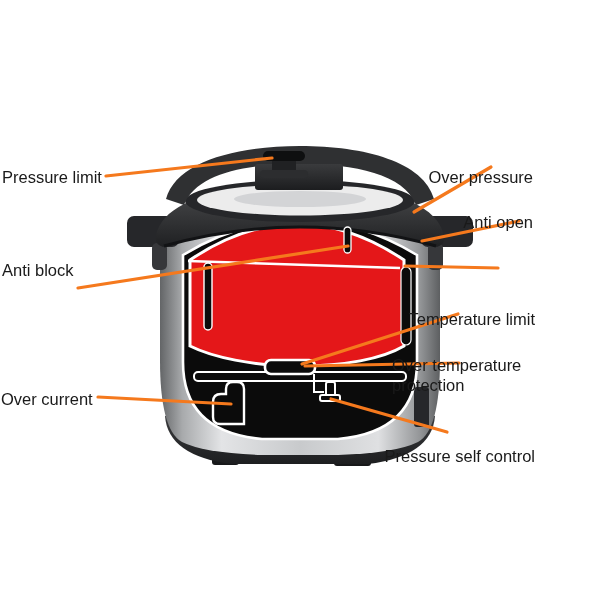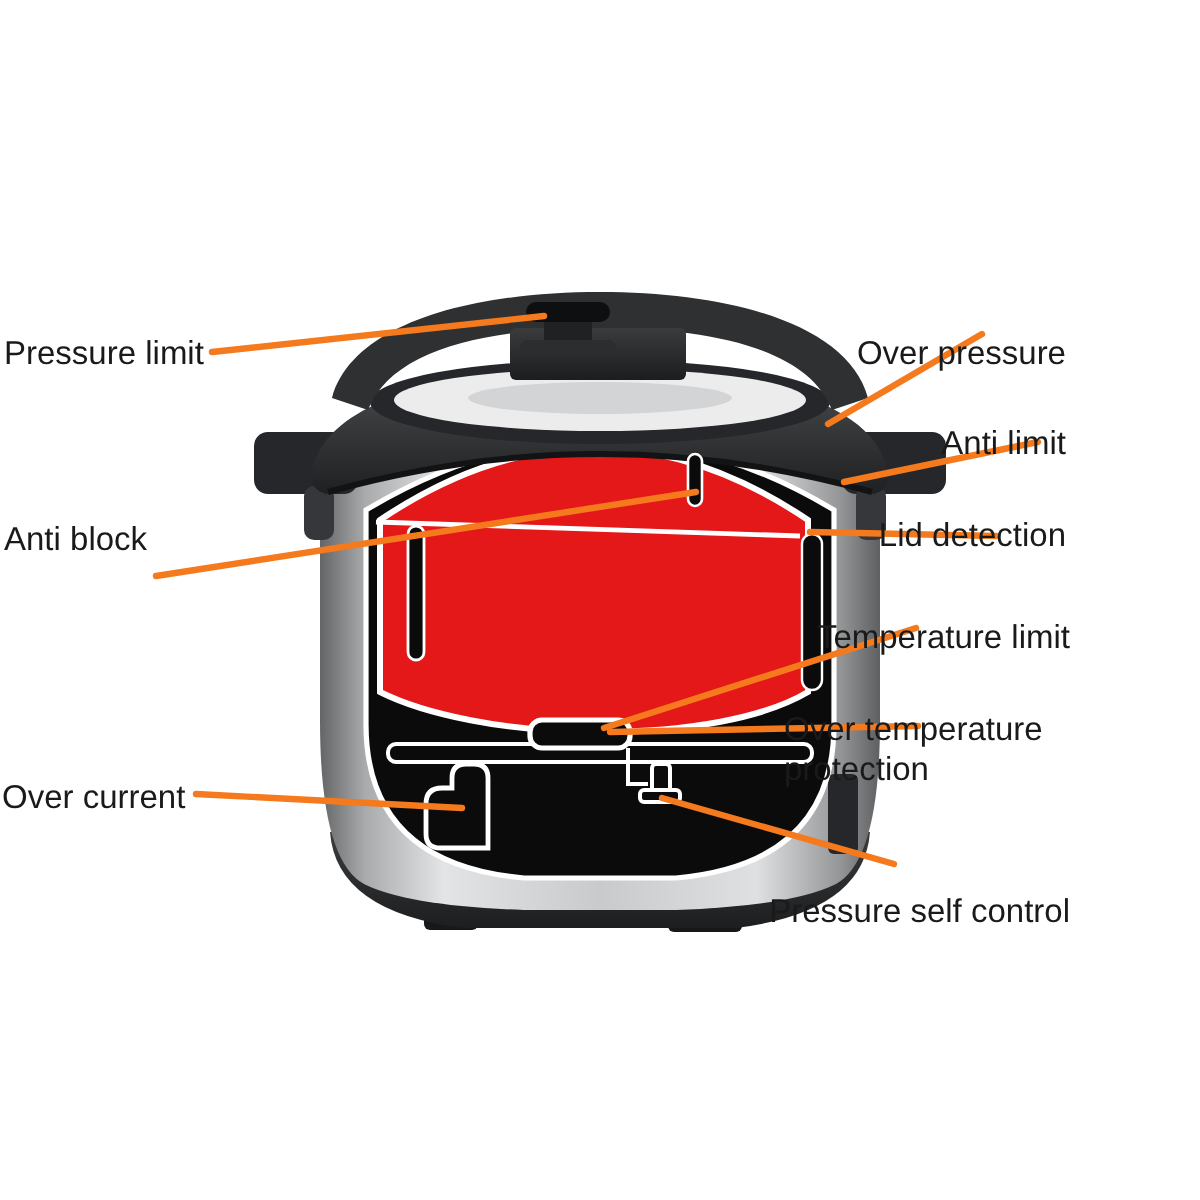--- a/index.html
+++ b/index.html
@@ -107,19 +107,18 @@
     <line x1="98" y1="397" x2="231" y2="404"></line>
     <line x1="447" y1="432" x2="331" y2="399"></line>
   </g>
 </svg>
 
 <div class="lbl" style="left:2px;top:167px;">Pressure limit</div>
 <div class="lbl" style="left:2px;top:260px;">Anti block</div>
 <div class="lbl" style="left:1px;top:389px;">Over current</div>
 
 <div class="lbl right" style="right:3px;top:167px;">Over pressure</div>
-<div class="lbl right" style="right:3px;top:212px;">Anti limit</div>
-<div class="lbl right" style="right:3px;top:258px;">Lid detection</div>
+<div class="lbl right" style="right:3px;top:212px;">Anti open</div>
 <div class="lbl right" style="right:1px;top:309px;">Temperature limit</div>
 <div class="lbl right wrap" style="right:2px;top:355px;">Over temperature protection</div>
 <div class="lbl right" style="right:1px;top:446px;">Pressure self control</div>
 
 </div>
 
 </body></html>

